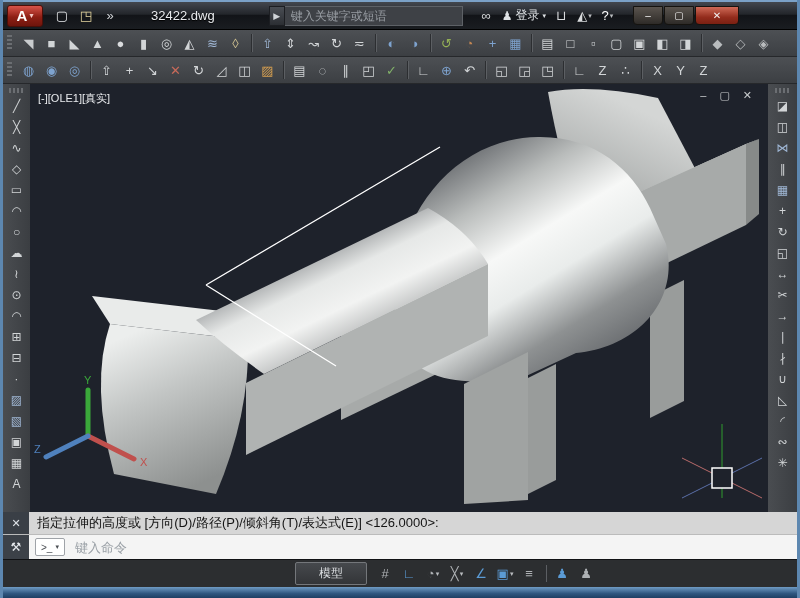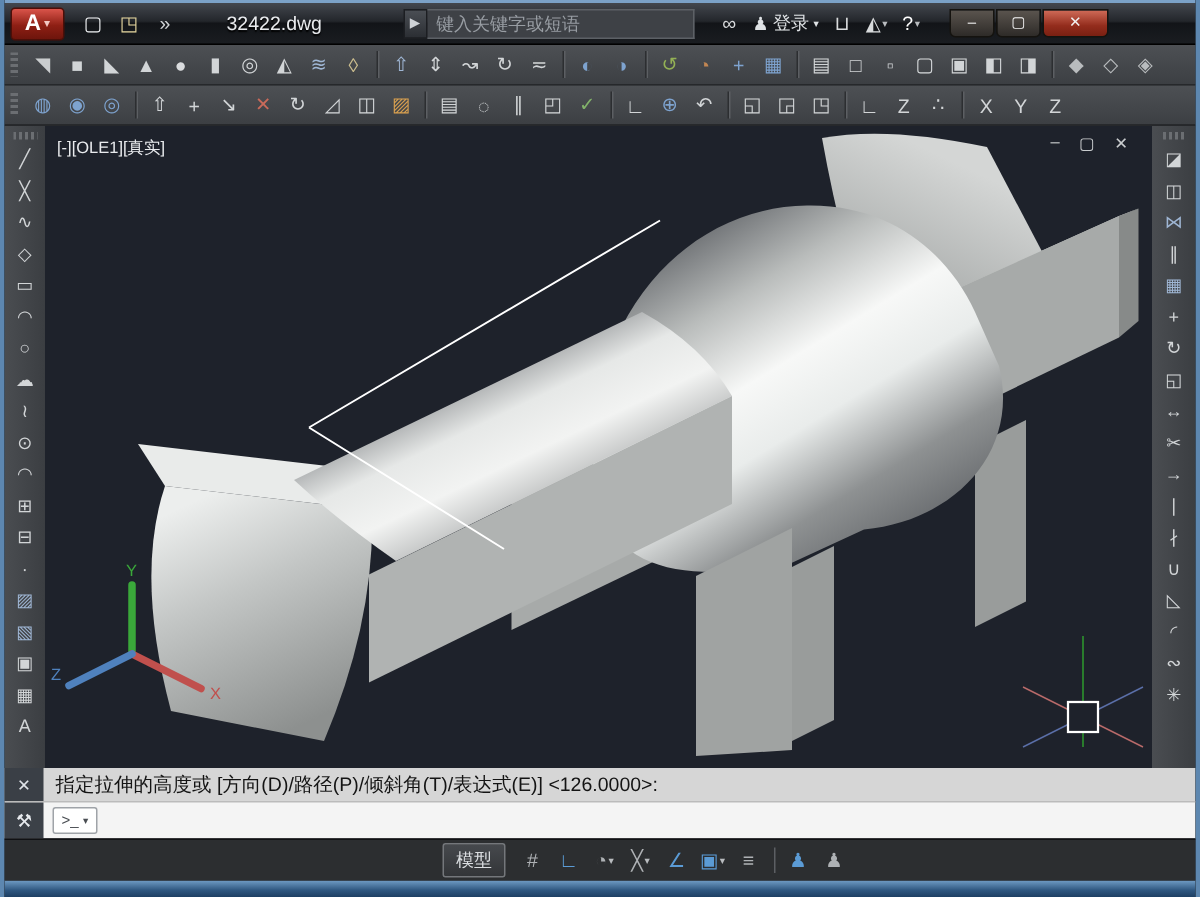--- a/index.html
+++ b/index.html
@@ -69,21 +69,21 @@
     justify-content:center;font-size:12px;flex:none;}
   .cmd-chip{margin:3px 6px;padding:0 5px;display:flex;align-items:center;gap:3px;border:1px solid #9fa3a8;
     background:#fff;color:#4a4e53;font-size:10px;border-radius:2px;}
   .cmd-chip .dd{font-size:7px;}
   .cmd-input{flex:1;border:none;background:transparent;font-size:13px;color:#333;outline:none;padding:0 4px;}
   .cmd-input::placeholder{color:#9aa0a6;}
   
   .statusbar{height:28px;background:#2c2e30;border-top:1px solid #101114;display:flex;
     align-items:center;position:relative;padding-left:292px;}
   .model-btn{color:#dadde0;font-size:12px;border:1px solid #74777b;background:linear-gradient(#46494d,#333538);
-    padding:2px 8px;border-radius:2px;margin-right:6px;}
+    padding:2px 23px;border-radius:2px;margin-right:6px;}
   .statusbar .tbtn{width:24px;height:21px;font-size:13px;}
   .watermark{position:absolute;right:0px;top:50%;transform:translateY(-50%);z-index:3;
     color:#fff;font-size:30px;font-weight:bold;letter-spacing:0px;white-space:nowrap;
     text-shadow:1px 1px 0 #9a9a9a,2px 2px 0 #7e7e7e,3px 3px 4px rgba(0,0,0,.65);}
   .bottomstrip{height:11px;background:linear-gradient(#6f9bc4,#2e567f 60%,#1d3f63);}
 </style>
 </head>
 <body>
 
 <div class="app">
@@ -548,20 +548,21 @@
     <span class="cmd-close">✕</span>
     <span class="cmd-text">指定拉伸的高度或 [方向(D)/路径(P)/倾斜角(T)/表达式(E)] &lt;126.0000&gt;:</span>
   </div>
 
   <div class="cmd-input-row">
     <span class="cmd-wrench">⚒</span>
     <span class="cmd-chip">
       <span>&gt;_</span>
       <span class="dd">▾</span>
     </span>
+    <input class="cmd-input" placeholder="键入命令" style="">
   </div>
 
   <div class="statusbar">
     <span class="model-btn">模型</span>
     <span style="display:flex;align-items:center;">
 
     <span class="tbtn" style="color: rgb(174, 177, 180);">
           <span class="g">#</span>
         </span>
         <span class="tbtn" style="color: rgb(91, 155, 213);">

